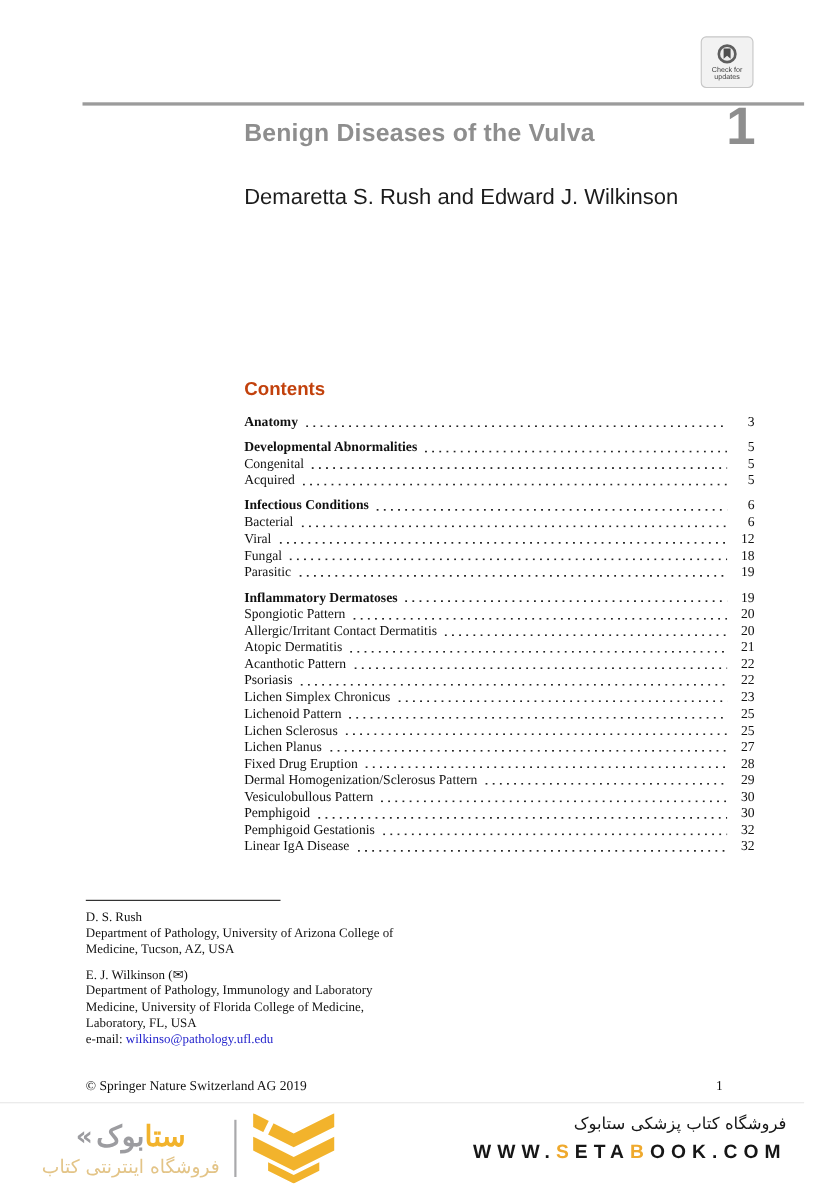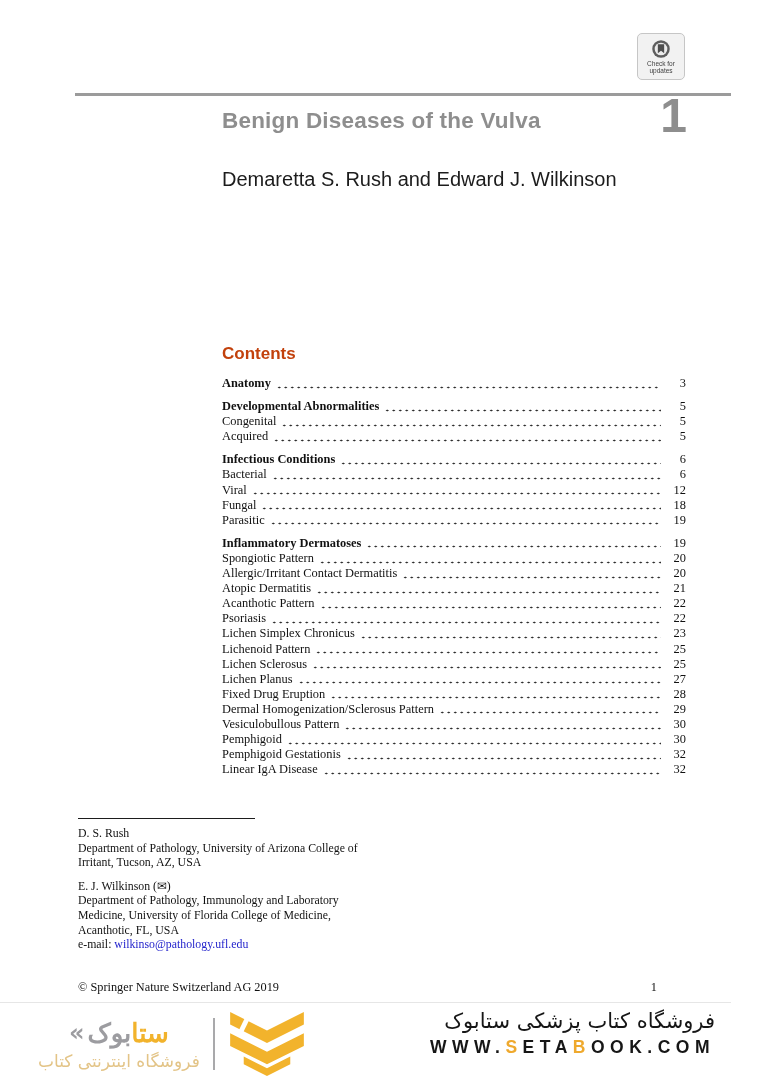--- a/index.html
+++ b/index.html
@@ -59,21 +59,21 @@
   .word { direction:rtl; font-family:Liberation Sans, sans-serif; font-size:26px;
           font-weight:bold; line-height:30px; }
   .word .part-gold { color:#f2b32c; }
   .word .part-gray { color:#9c9ca0; }
   .tagline { font-family:"DejaVu Sans", sans-serif; font-size:17px; color:#e3c487;
              margin-top:3px; direction:rtl; }
   .logo-divider { width:2.5px; height:52px; background:#a9a9ab; margin:0 13px; }
   .emblem svg { display:block; }
 
   .banner-right { position:absolute; right:16px; top:7px; text-align:right; }
-  .store-line { font-family:"DejaVu Sans", sans-serif; font-size:21px; color:#161616;
+  .store-line { font-family:"DejaVu Sans", sans-serif; font-size:15px; color:#161616;
                 direction:rtl; line-height:22px; }
   .url-line { margin-top:5px; font-size:17.5px; letter-spacing:5.5px; color:#161616;
               font-weight:bold; cursor:pointer; }
   .url-line .gold { color:#efa92d; }
 </style>
 </head>
 <body>
 
 <div class="page">
 
@@ -254,31 +254,31 @@
   </div>
 
   <div class="fnotes">
     <div class="fnote-rule"></div>
 
     <div class="fn">
       <div>D. S. Rush</div>
       <div>
 
       <div>Department of Pathology, University of Arizona College of</div>
-          <div>Irritant, Tucson, AZ, USA</div>
+          <div>Medicine, Tucson, AZ, USA</div>
         </div>
     </div>
 
     <div class="fn">
       <div>E. J. Wilkinson (✉)</div>
       <div>
 
       <div>Department of Pathology, Immunology and Laboratory</div>
           <div>Medicine, University of Florida College of Medicine,</div>
-          <div>Acanthotic, FL, USA</div>
+          <div>Laboratory, FL, USA</div>
         </div>
       <div>
         <span>e-mail: </span><span class="email-link">wilkinso@pathology.ufl.edu</span>
       </div>
     </div>
   </div>
 
   <div class="pagefoot">
     <span>© Springer Nature Switzerland AG 2019</span>
     <span>1</span>

